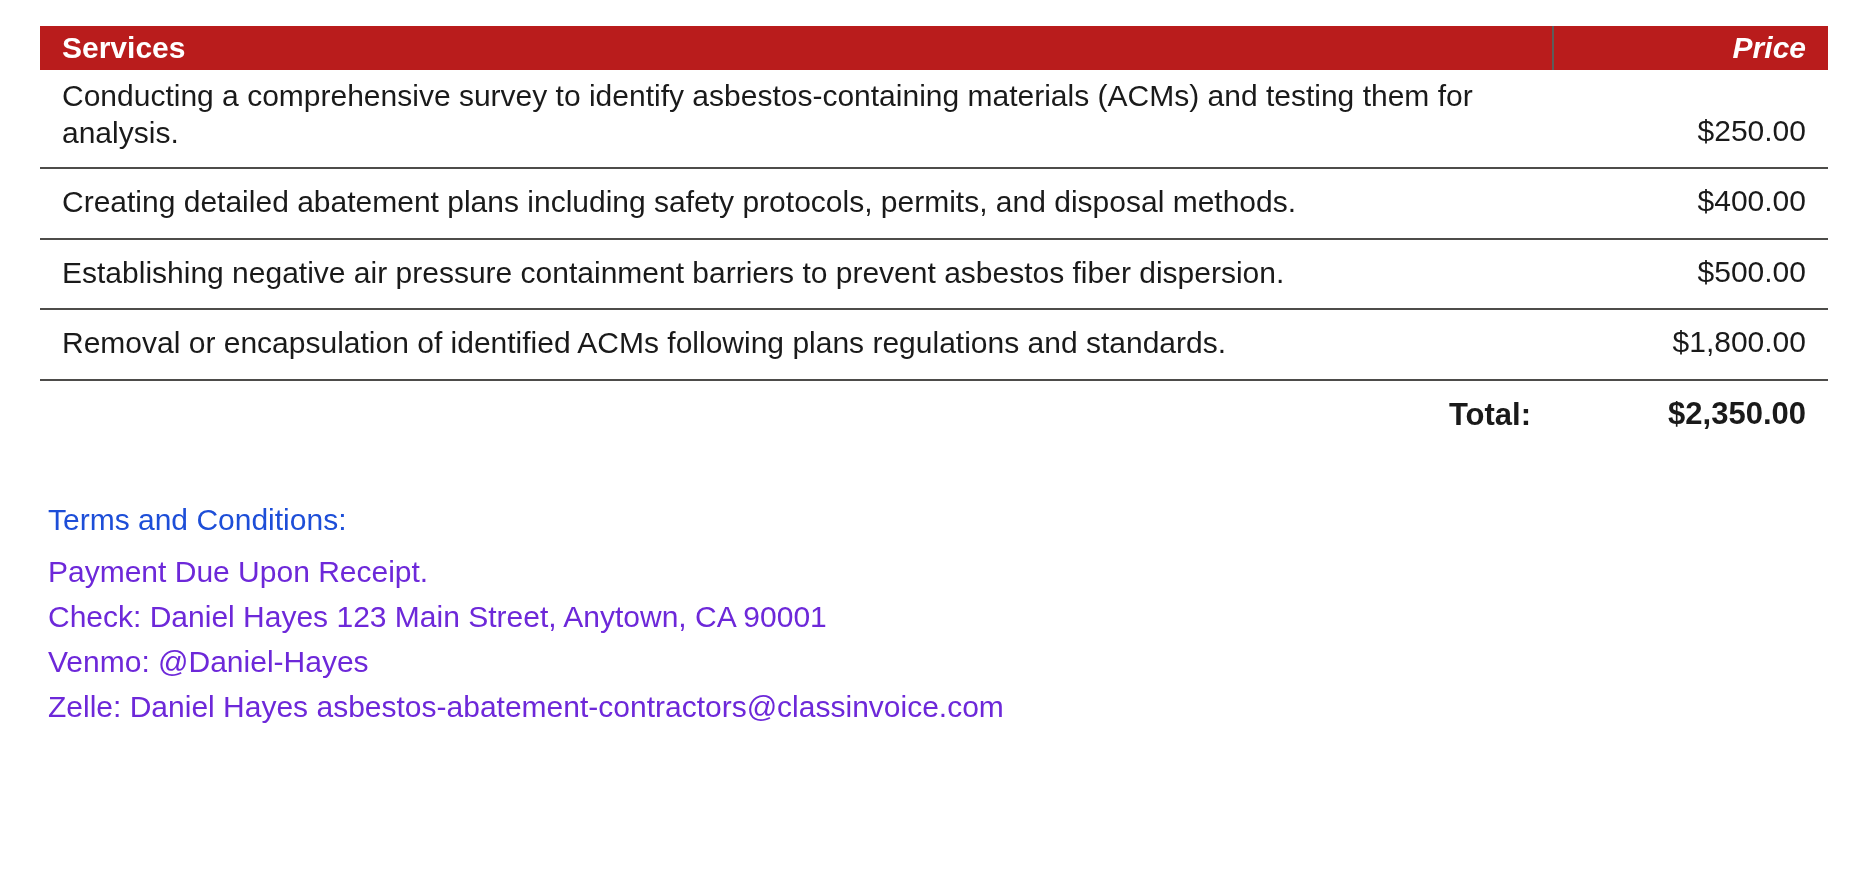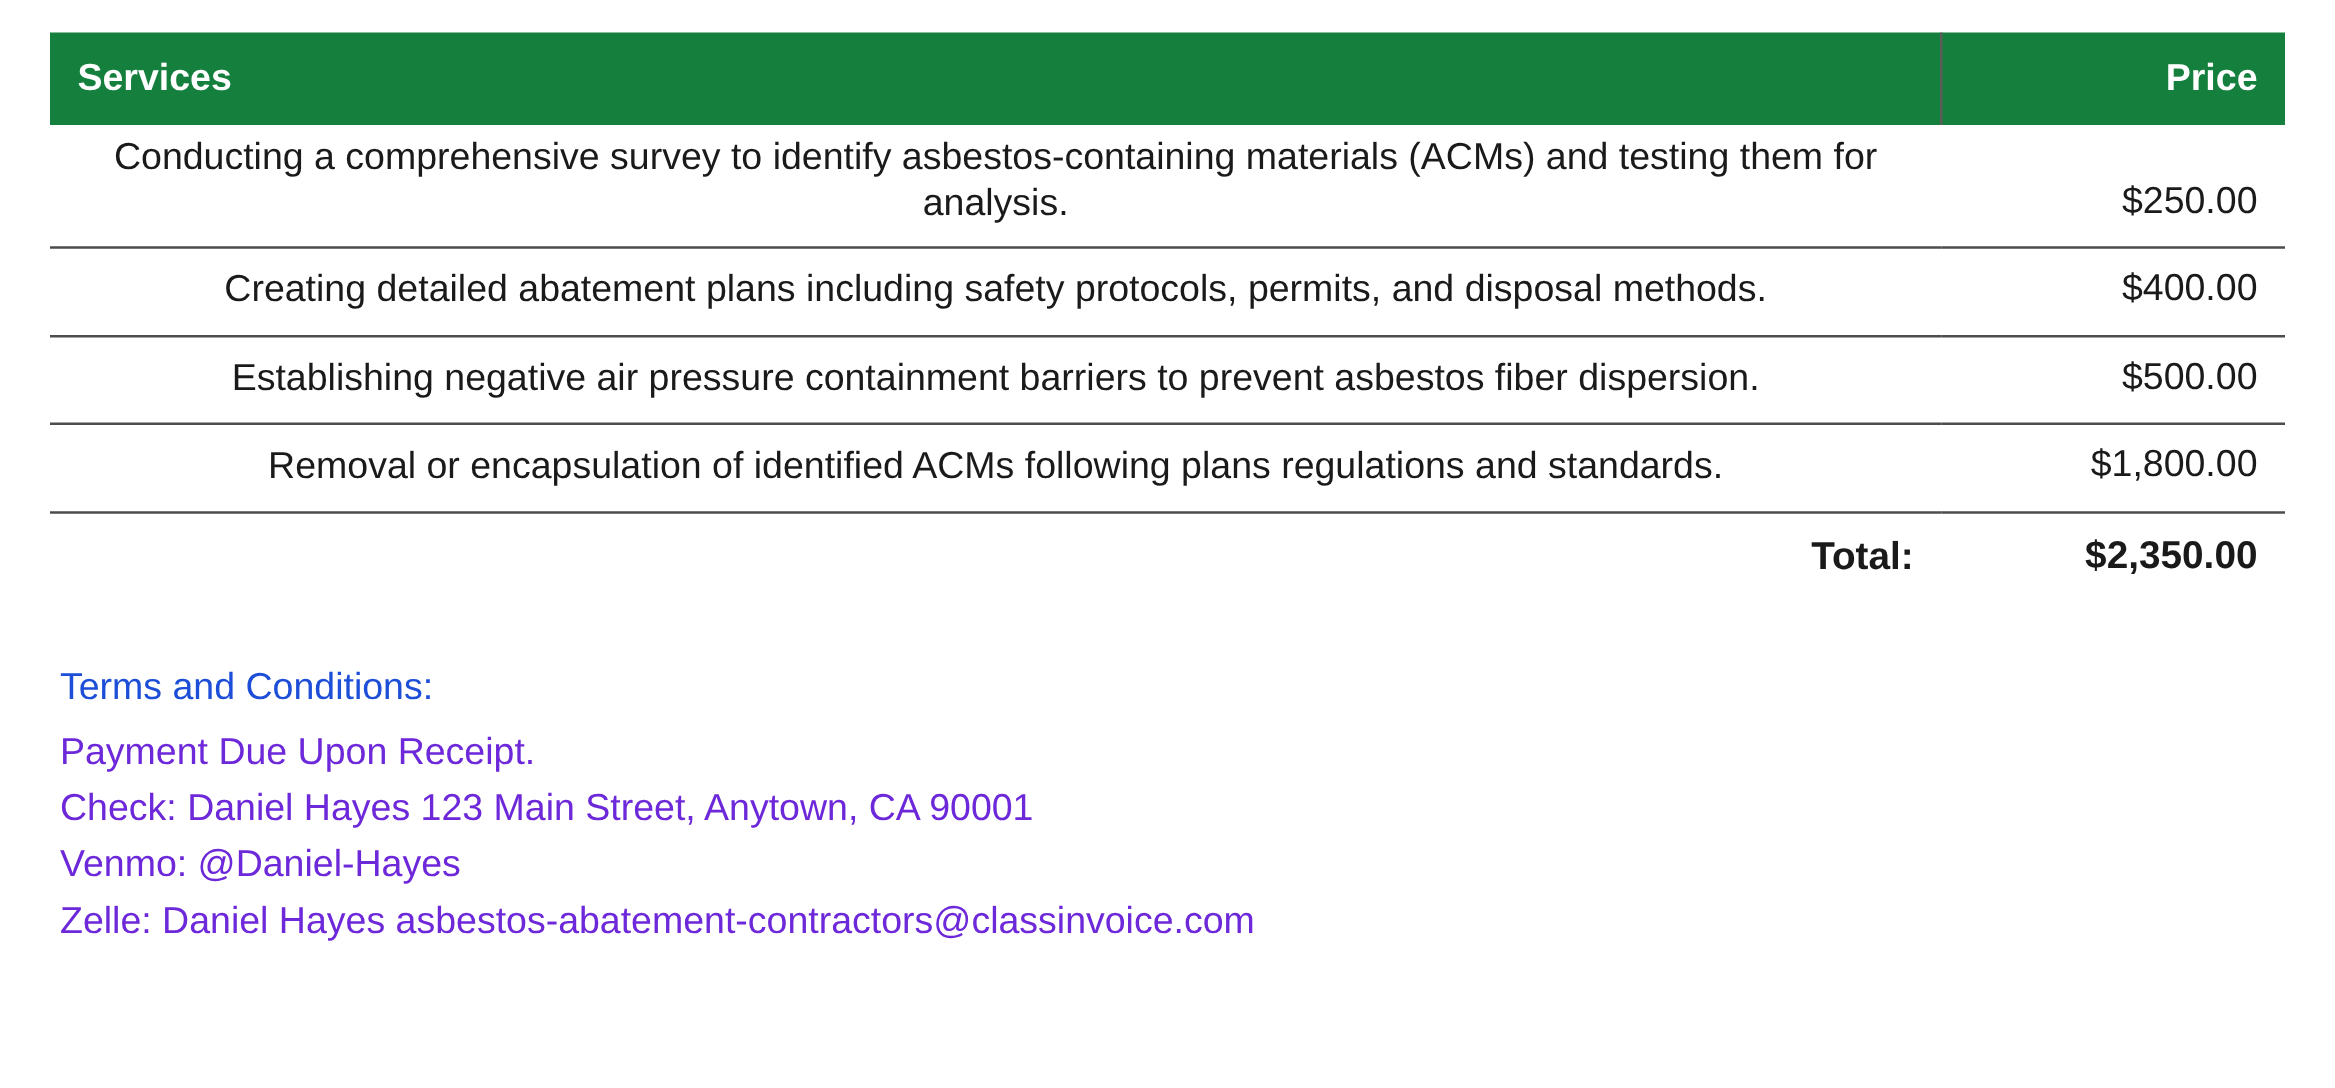--- a/index.html
+++ b/index.html
@@ -17,40 +17,40 @@
   .page {
     padding: 26px 40px 0 40px;
     box-sizing: border-box;
   }
   table.invoice {
     width: 100%;
     border-collapse: collapse;
     table-layout: fixed;
   }
   table.invoice thead th {
-    background: #15803d;
+    background: #b91c1c;
     color: #ffffff;
     font-size: 30px;
     font-weight: bold;
-    padding: 20px 22px;
+    padding: 5px 22px;
     text-align: left;
     vertical-align: middle;
   }
   table.invoice thead th.price-head {
     text-align: right;
     border-left: 2px solid #5d5c5a;
     width: 230px;
+    font-style: italic;
   }
   table.invoice tbody td {
     font-size: 30px;
     padding: 14px 22px 16px 22px;
     vertical-align: middle;
     border-bottom: 2px solid #4d4c4a;
     line-height: 1.22;
-    text-align: center;
   }
   table.invoice tbody tr:first-child td {
     padding-top: 8px;
   }
   table.invoice tbody td.price-cell {
     text-align: right;
     white-space: nowrap;
     vertical-align: bottom;
     padding-bottom: 18px;
   }

